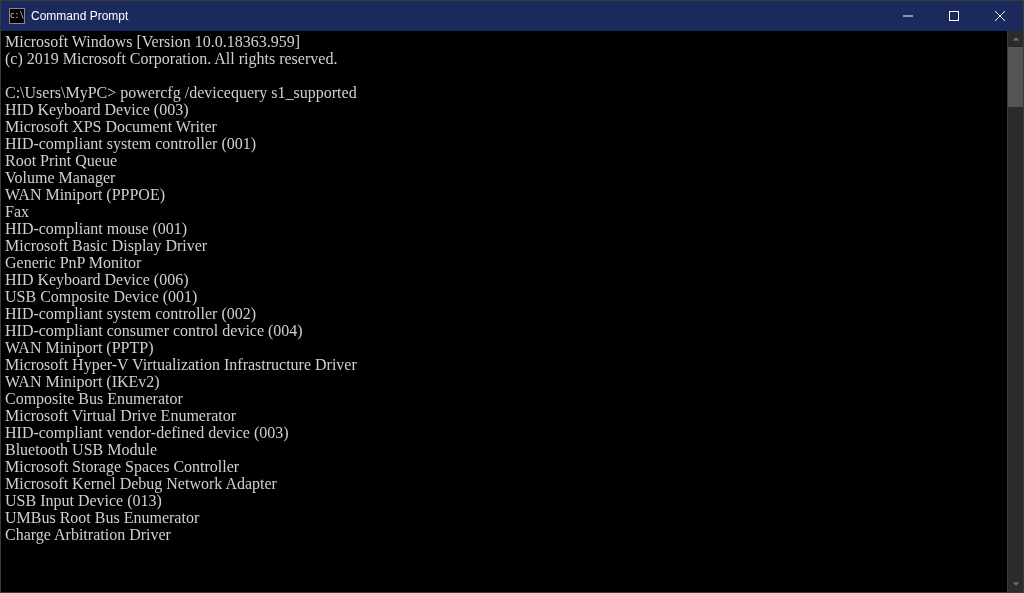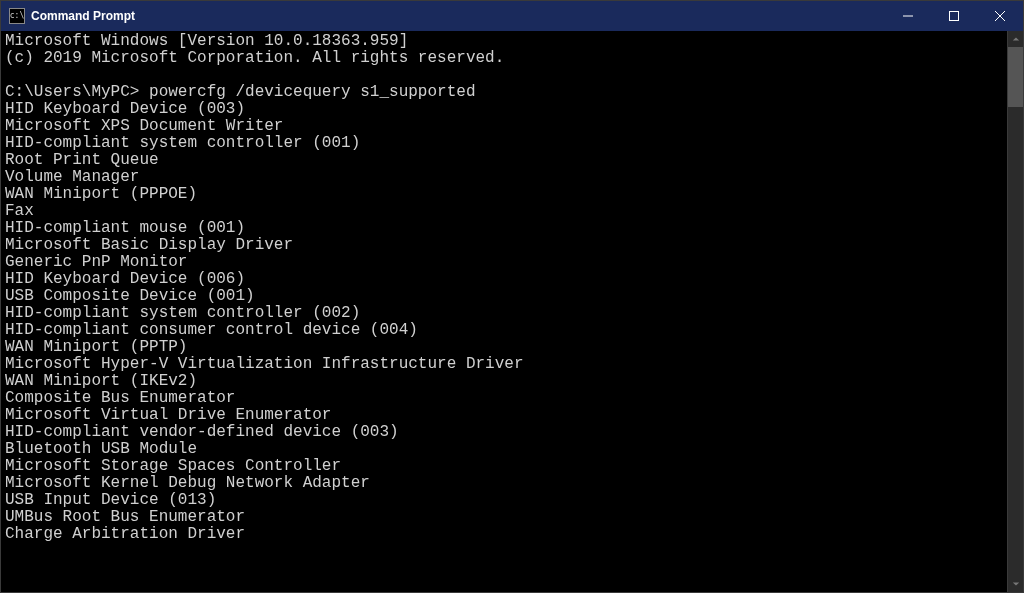--- a/index.html
+++ b/index.html
@@ -17,39 +17,39 @@
   .titlebar .icon-box {
     width: 16px; height: 16px;
     margin: 0 6px 0 8px;
     background: #000;
     border: 1px solid #888;
     display: flex; align-items: center; justify-content: center;
     font-size: 8px; color: #ccc;
     font-family: Consolas, monospace;
     line-height: 1;
   }
-  .titlebar .title { flex: 0 0 auto; font-weight: 700; }
+  .titlebar .title { flex: 0 0 auto; font-weight: 400; }
   .titlebar .spacer { flex: 1; }
   .titlebar .win-btn {
     width: 46px; height: 30px;
     display: flex; align-items: center; justify-content: center;
     color: #fff;
   }
   .titlebar .win-btn svg { width: 10px; height: 10px; stroke: #fff; stroke-width: 1; fill: none; }
   .client {
     flex: 1;
     display: flex;
     background: #000;
     overflow: hidden;
   }
   .terminal {
     flex: 1;
     background: #000;
     color: #d0d0d0;
-    font-family: Liberation Mono, monospace;
+    font-family: Liberation Serif, serif;
     font-size: 16px;
     line-height: 17px;
     padding: 2px 0 0 4px;
     white-space: pre;
     overflow: hidden;
   }
   .scrollbar {
     width: 16px;
     background: #2b2b2b;
     position: relative;

